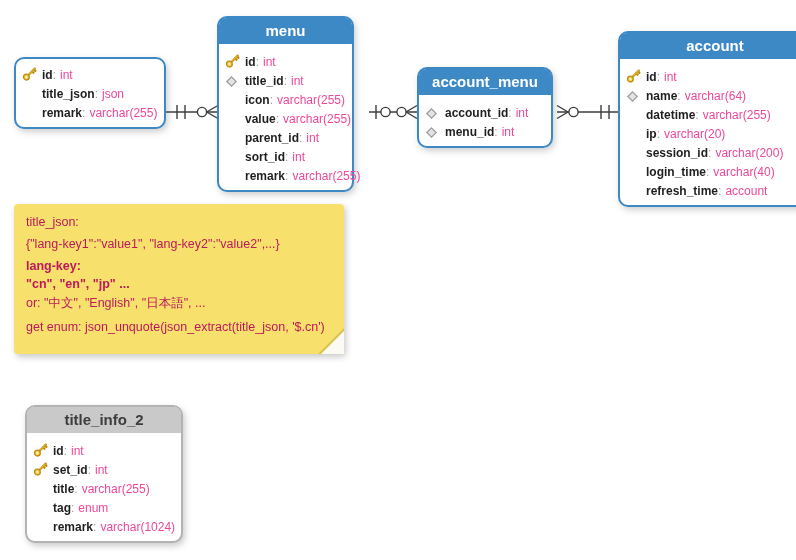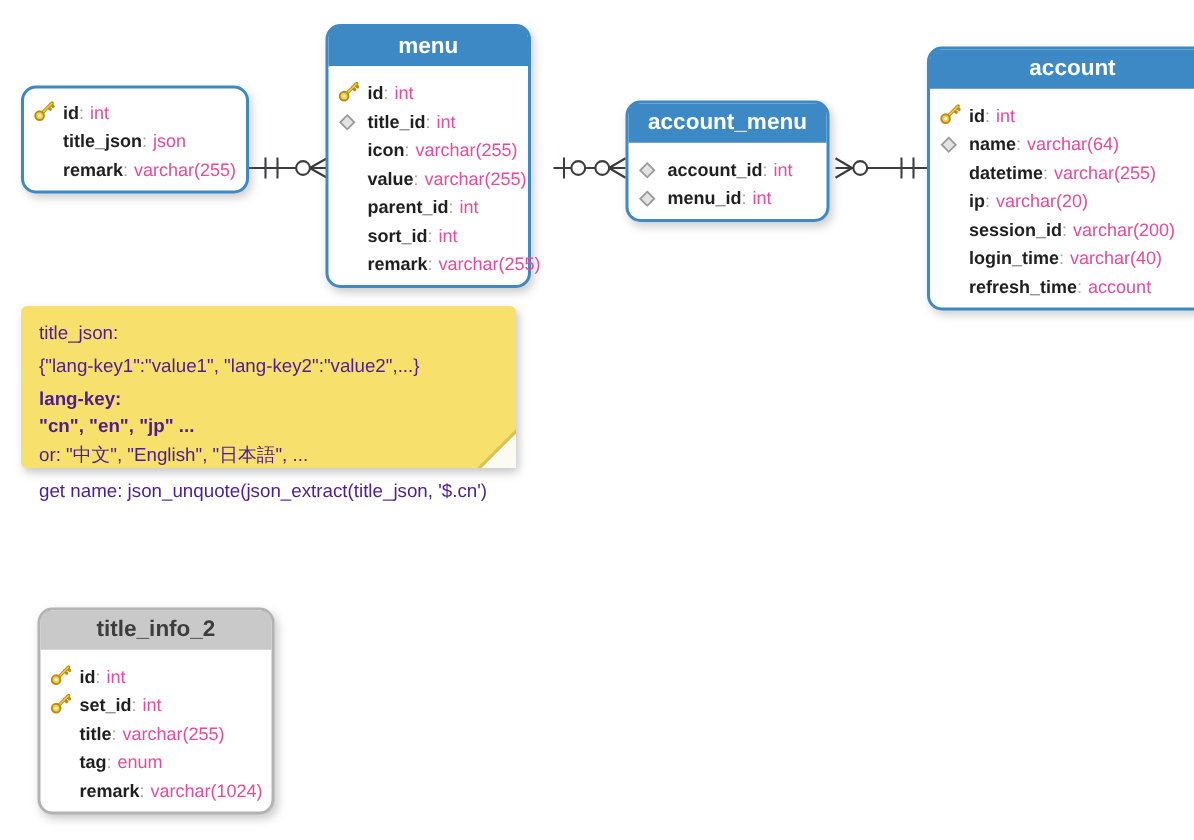--- a/index.html
+++ b/index.html
@@ -28,24 +28,24 @@
   .table.gray { border-color:#b3b3b3; box-shadow:2px 3px 6px rgba(140,140,140,.45); }
   .table.gray .table-header { background:#c9c9c9; color:#3d3d3d; }
 
   #tbl-title_info   { left:14px;  top:57px;  width:152px; }
   #tbl-menu         { left:217px; top:16px;  width:137px; }
   #tbl-account_menu { left:417px; top:67px;  width:136px; }
   #tbl-account      { left:618px; top:31px;  width:194px; }
   #tbl-title_info_2 { left:25px;  top:405px; width:158px; }
 
   .note {
-    position:absolute; left:14px; top:204px; width:330px; height:108px;
+    position:absolute; left:14px; top:204px; width:330px; height:150px;
     background:#f8e06c; border-radius:4px; box-sizing:border-box;
     box-shadow:2px 3px 6px rgba(120,120,120,.4);
-    padding:11px 12px 6px; color:#4c1d95; font-size:12.5px;
+    padding:11px 12px 6px; color:#be185d; font-size:12.5px;
   }
   .note p { margin:0 0 8px; }
   .note p.tight { margin-bottom:4px;font-weight:bold; }
   .fold-shadow {
     position:absolute; right:0; bottom:0; width:0; height:0;
     border-style:solid; border-width:0 0 26px 26px;
     border-color:transparent transparent #d9c254 transparent;
   }
   .fold {
     position:absolute; right:0; bottom:0; width:0; height:0;
@@ -256,21 +256,21 @@
     </div>
   </div>
 </div>
 
 <div class="note">
   <p>title_json:</p>
   <p>{"lang-key1":"value1", "lang-key2":"value2",...}</p>
   <p class="tight">lang-key:</p>
   <p class="tight">"cn", "en", "jp" ...</p>
   <p>or: "中文", "English", "日本語", ...</p>
-  <p>get name: json_unquote(json_extract(title_json, '$.cn')</p>
+  <p>get enum: json_unquote(json_extract(title_json, '$.cn')</p>
   <div class="fold-shadow"></div>
   <div class="fold"></div>
 </div>
 
 <div class="table gray" id="tbl-title_info_2">
   <div class="table-header">title_info_2</div>
   <div class="rows">
     <div class="row">
       <span class="icon-cell">
           <svg width="15" height="15" viewBox="0 0 15 15">

